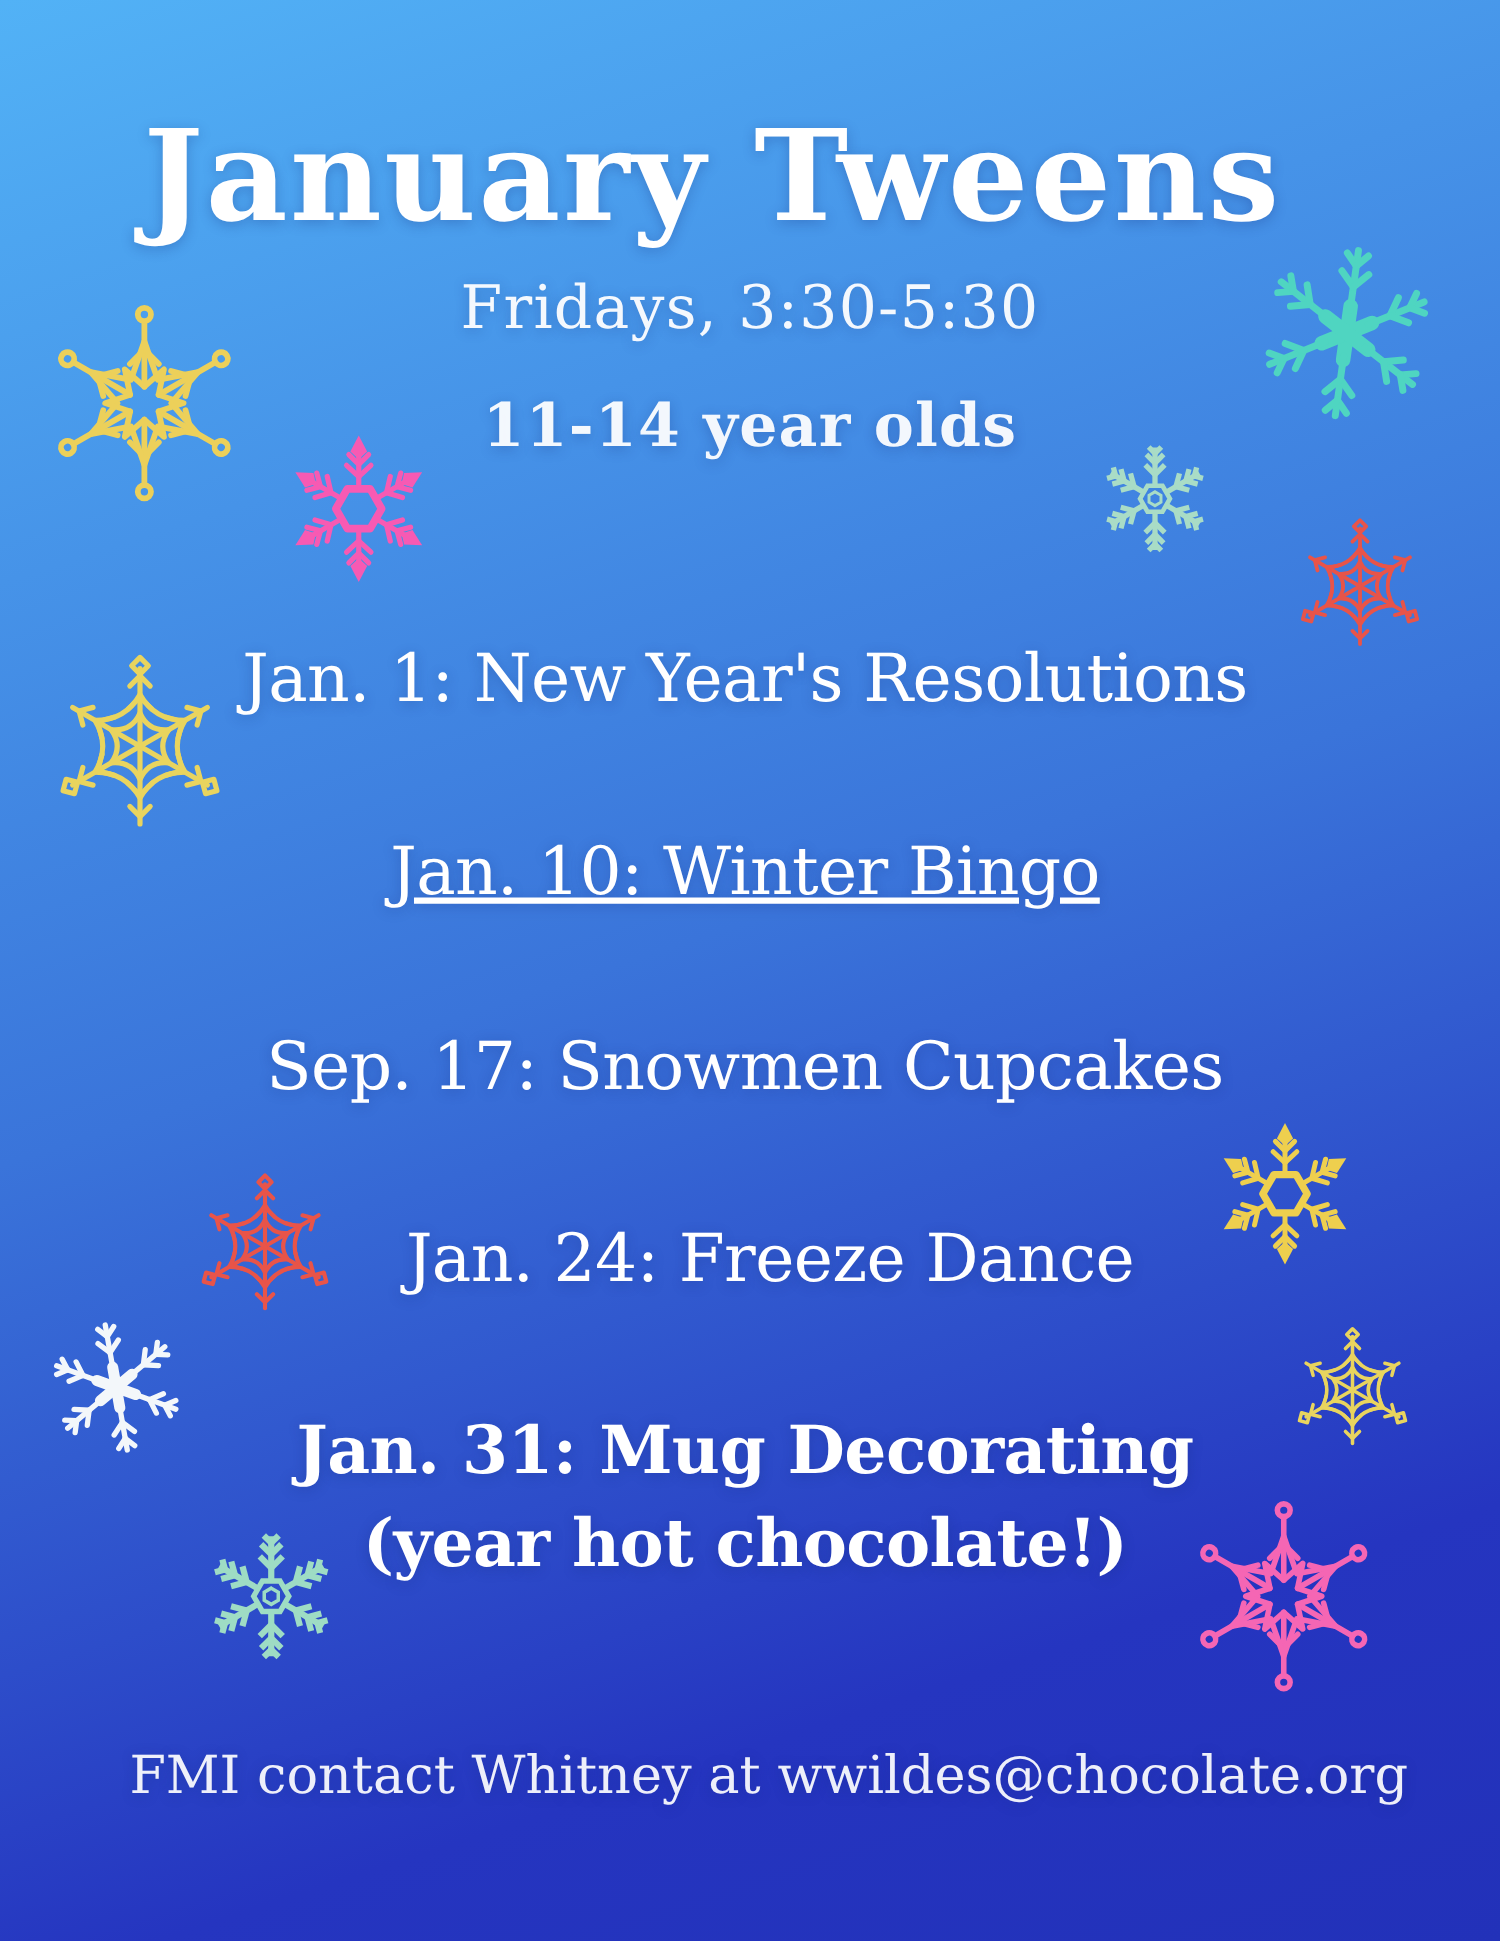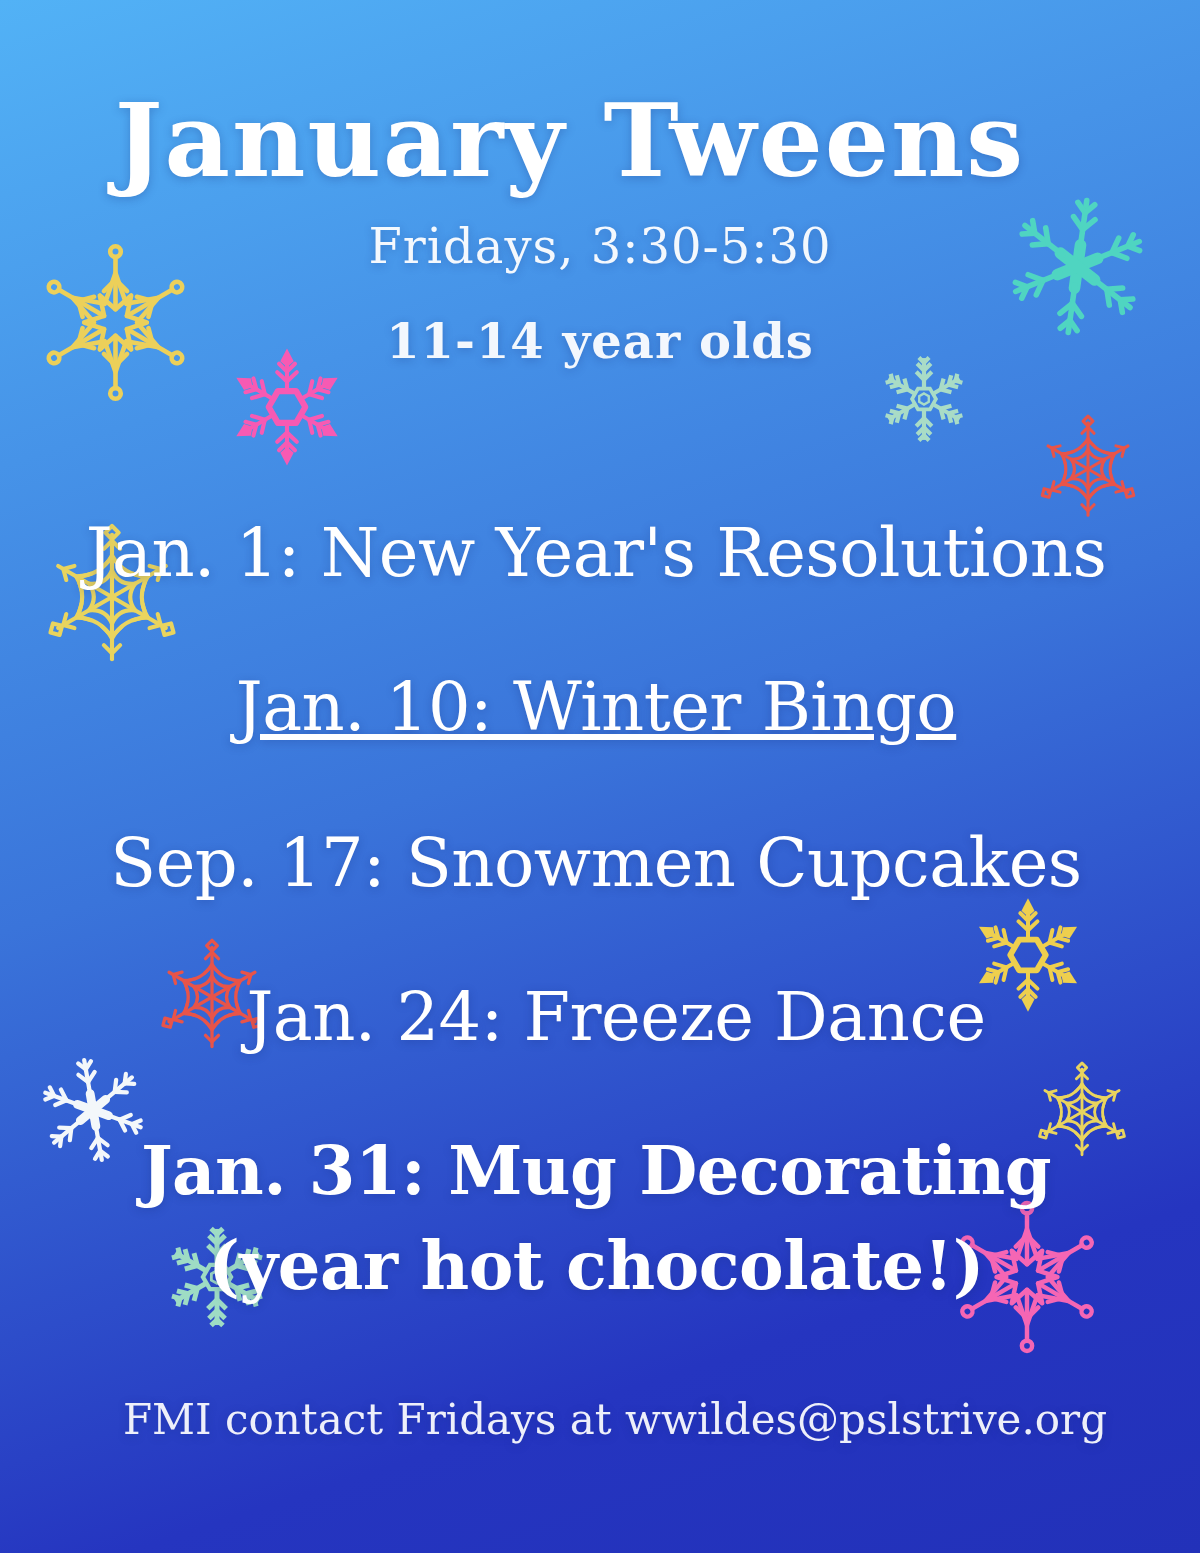--- a/index.html
+++ b/index.html
@@ -8,21 +8,21 @@
     background:linear-gradient(162deg,#52b2f6 0%,#3a74da 48%,#2535c0 82%,#2231b9 100%);
     font-family:"DejaVu Serif","Liberation Serif",serif;color:#ffffff;
   }
   .flakes{position:absolute;inset:0;}
   .flake{position:absolute;overflow:visible;}
   .txt{position:absolute;text-align:center;text-shadow:0 2px 10px rgba(18,40,120,.28);}
   .title{top:66px;left:0;width:1140px;font-size:101px;line-height:1.15;letter-spacing:2px;margin-top:17px;}
   .sub{left:22px;width:1156px;font-size:48px;color:rgba(255,255,255,.94);letter-spacing:1px;}
   .sub1{top:218px;}
   .sub2{top:313px;font-weight:bold;}
-  .event{left:0;width:1192px;font-size:67px;line-height:1.42;letter-spacing:-0.5px;}
+  .event{left:0;width:1192px;font-size:53px;line-height:1.42;letter-spacing:-0.5px;}
   .e1{top:506px;}
   .e2{top:660px;text-decoration:underline;}
   .e3{top:816px;}
   .e4{top:970px;padding-left:20px;}
   .e5{top:1123px;font-weight:bold;}
   .footer{top:1395px;left:30px;width:1170px;font-size:42px;color:rgba(255,255,255,.92);}
   .defs-svg{position:absolute;width:0;height:0;}
 </style>
 </head>
 <body>
@@ -197,14 +197,14 @@
     <span>Sep. 17: Snowmen Cupcakes</span>
   </div>
   <div class="txt event e4">
     <span>Jan. 24: Freeze Dance</span>
   </div>
   <div class="txt event e5">
     <div>Jan. 31: Mug Decorating</div>
     <div>(year hot chocolate!)</div>
   </div>
 
-  <div class="txt footer">FMI contact Fridays at wwildes@pslstrive.org</div>
+  <div class="txt footer">FMI contact Whitney at wwildes@chocolate.org</div>
 </div>
 
 </body></html>

